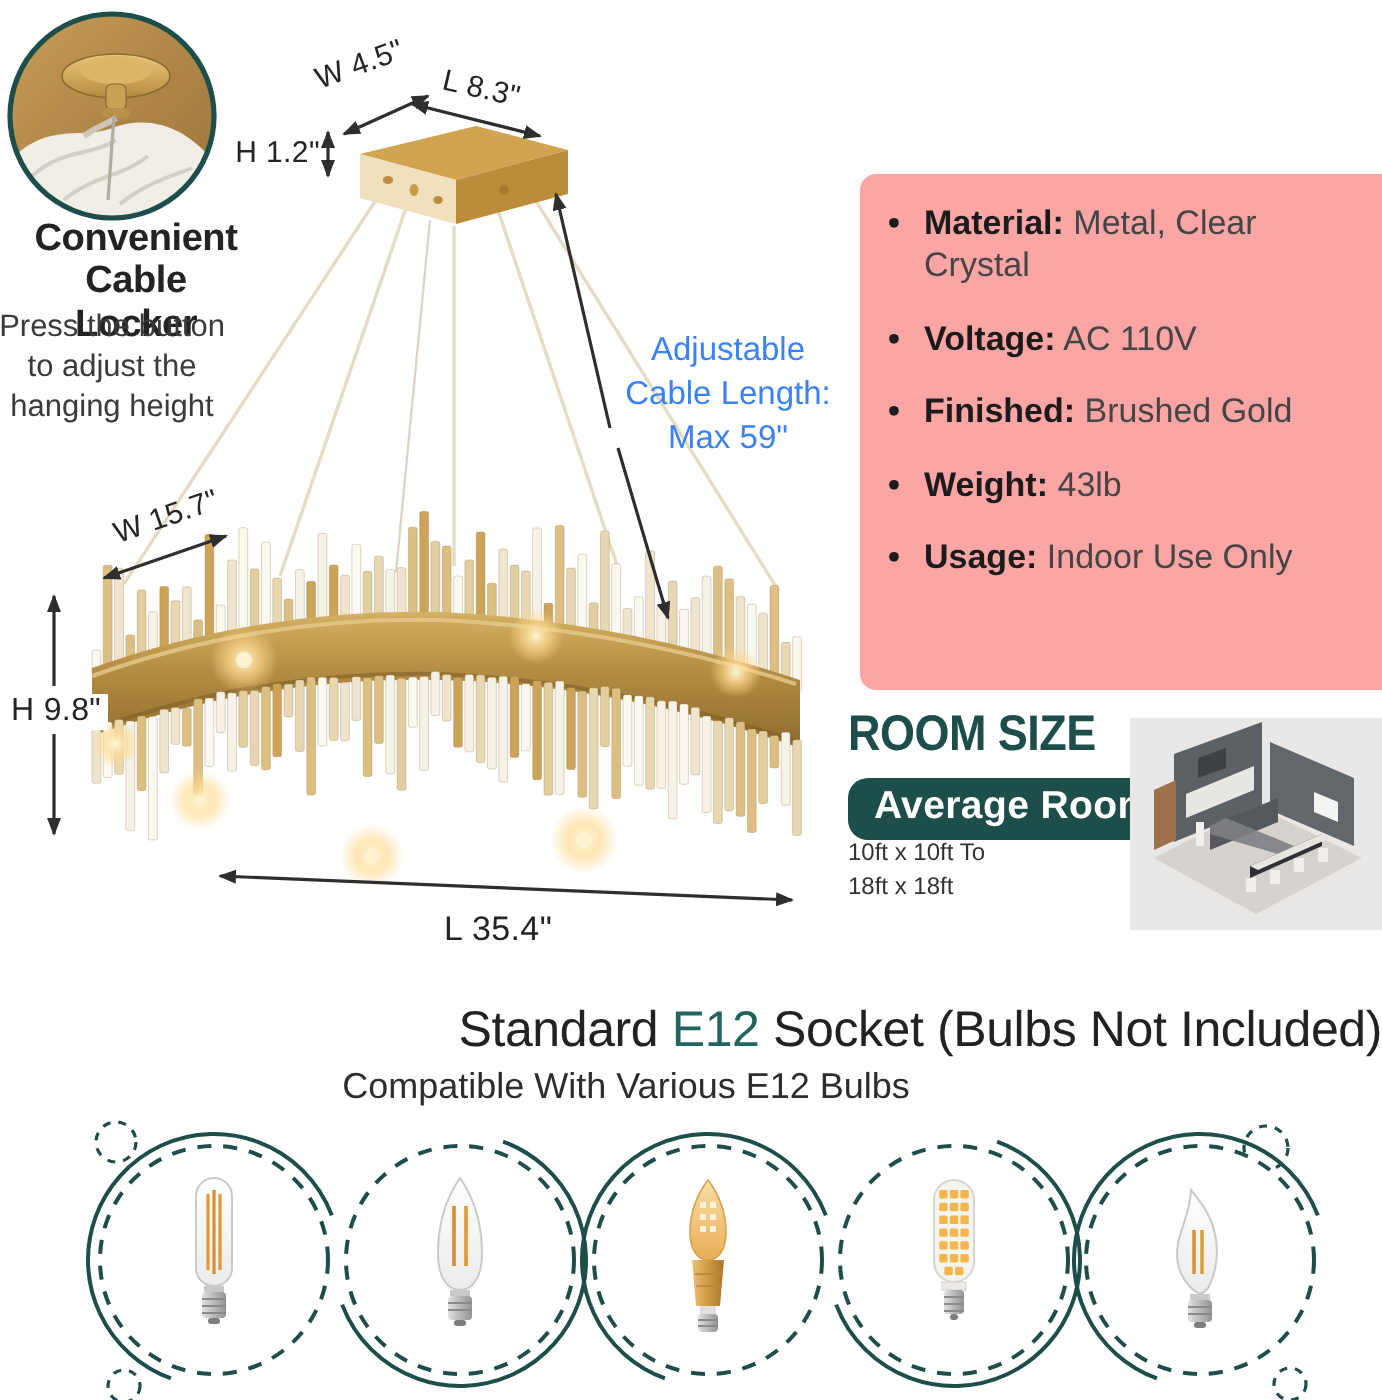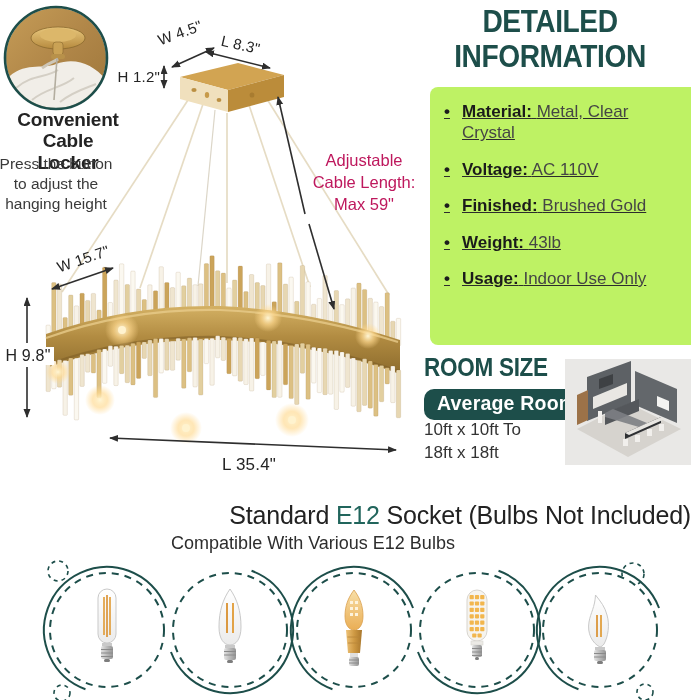--- a/index.html
+++ b/index.html
@@ -25,53 +25,52 @@
   .dim{
     position:absolute;font-size:15px;color:#242424;white-space:nowrap;letter-spacing:0.2px;
   }
   .dim-w45{left:157px;top:24px;transform:rotate(-20deg);}
   .dim-l83{left:221px;top:36px;transform:rotate(13deg);}
   .dim-h12{left:110px;top:68px;width:50px;text-align:right;}
   .dim-w157{left:56px;top:250px;transform:rotate(-19deg);}
   .dim-h98{left:2px;top:347px;width:52px;text-align:center;background:#fff;font-size:16px;}
   .dim-l354{left:222px;top:455px;font-size:17px;}
   .cable-note{
-    position:absolute;left:305px;top:150px;width:118px;text-align:center;
-    font-size:16.5px;line-height:1.32;color:#be185d;
+    position:absolute;left:305px;top:165px;width:118px;text-align:center;
+    font-size:16.5px;line-height:1.32;color:#3b82f6;
   }
 
   
   .info-title{position:absolute;left:425px;top:4px;width:250px;text-align:center;color:#1d4e4a;}
   .info-title > div{
     font-size:32px;font-weight:800;line-height:1.08;letter-spacing:-0.5px;
     transform:scaleX(0.88);transform-origin:50% 50%;white-space:nowrap;
   }
   .specs-box{
     position:absolute;left:430px;top:87px;width:261px;height:258px;
-    background:#bef264;border-radius:8px 0 0 8px;box-sizing:border-box;
+    background:#fca5a5;border-radius:8px 0 0 8px;box-sizing:border-box;
     padding:14px 8px 10px 14px;
-    text-decoration:underline;
   }
   .spec{display:flex;margin-bottom:15px;font-size:17px;line-height:1.26;}
   .spec .dot{width:18px;flex:0 0 18px;color:#1c1c1c;font-weight:700;}
   .spec .dot::before{content:"\2022";}
   .spec b{color:#1b1b1b;font-weight:700;}
   .spec .val{color:#454545;}
   .spec .note{color:#454545;}
 
   
   .room-title{
     position:absolute;left:424px;top:353px;font-size:25px;font-weight:800;color:#1d4e4a;
     letter-spacing:-0.3px;transform:scaleX(0.9);transform-origin:0 50%;white-space:nowrap;
   }
   .badge{
     position:absolute;left:424px;top:389px;background:#1d4e4a;color:#ffffff;
     font-size:19.5px;font-weight:600;border-radius:10px;padding:3px 13px 5px;letter-spacing:0.2px;
   }
-  .room-range{position:absolute;left:424px;top:420px;font-size:17px;color:#333;line-height:1.12;}
+  .room-range{position:absolute;left:424px;top:420px;font-size:12px;color:#333;line-height:1.12;}
   .room-range div{margin-bottom:4px;}
   .room-illus{position:absolute;left:565px;top:359px;}
 
   
   .socket-title{
     position:absolute;left:0;top:501px;width:691px;text-align:right;
     font-size:25px;color:#222;letter-spacing:-0.2px;
   }
   .socket-title .hl{color:#21655c;}
   .socket-sub{
@@ -318,24 +317,20 @@
   <span class="dim dim-h12">H 1.2"</span>
   <div class="cable-note">
     <div>Adjustable</div>
     <div>Cable Length:</div>
     <div>Max 59"</div>
   </div>
   <span class="dim dim-w157">W 15.7"</span>
   <span class="dim dim-h98">H 9.8"</span>
   <span class="dim dim-l354">L 35.4"</span>
 
-  <div class="info-title">
-    <div>DETAILED</div>
-    <div>INFORMATION</div>
-  </div>
 
   <div class="specs-box">
     <div class="spec">
       <span class="dot"></span>
       <div><b>Material:</b> <span class="val">Metal, Clear Crystal</span></div>
     </div>
     <div class="spec">
       <span class="dot"></span>
       <div><b>Voltage:</b> <span class="val">AC 110V</span></div>
     </div>

